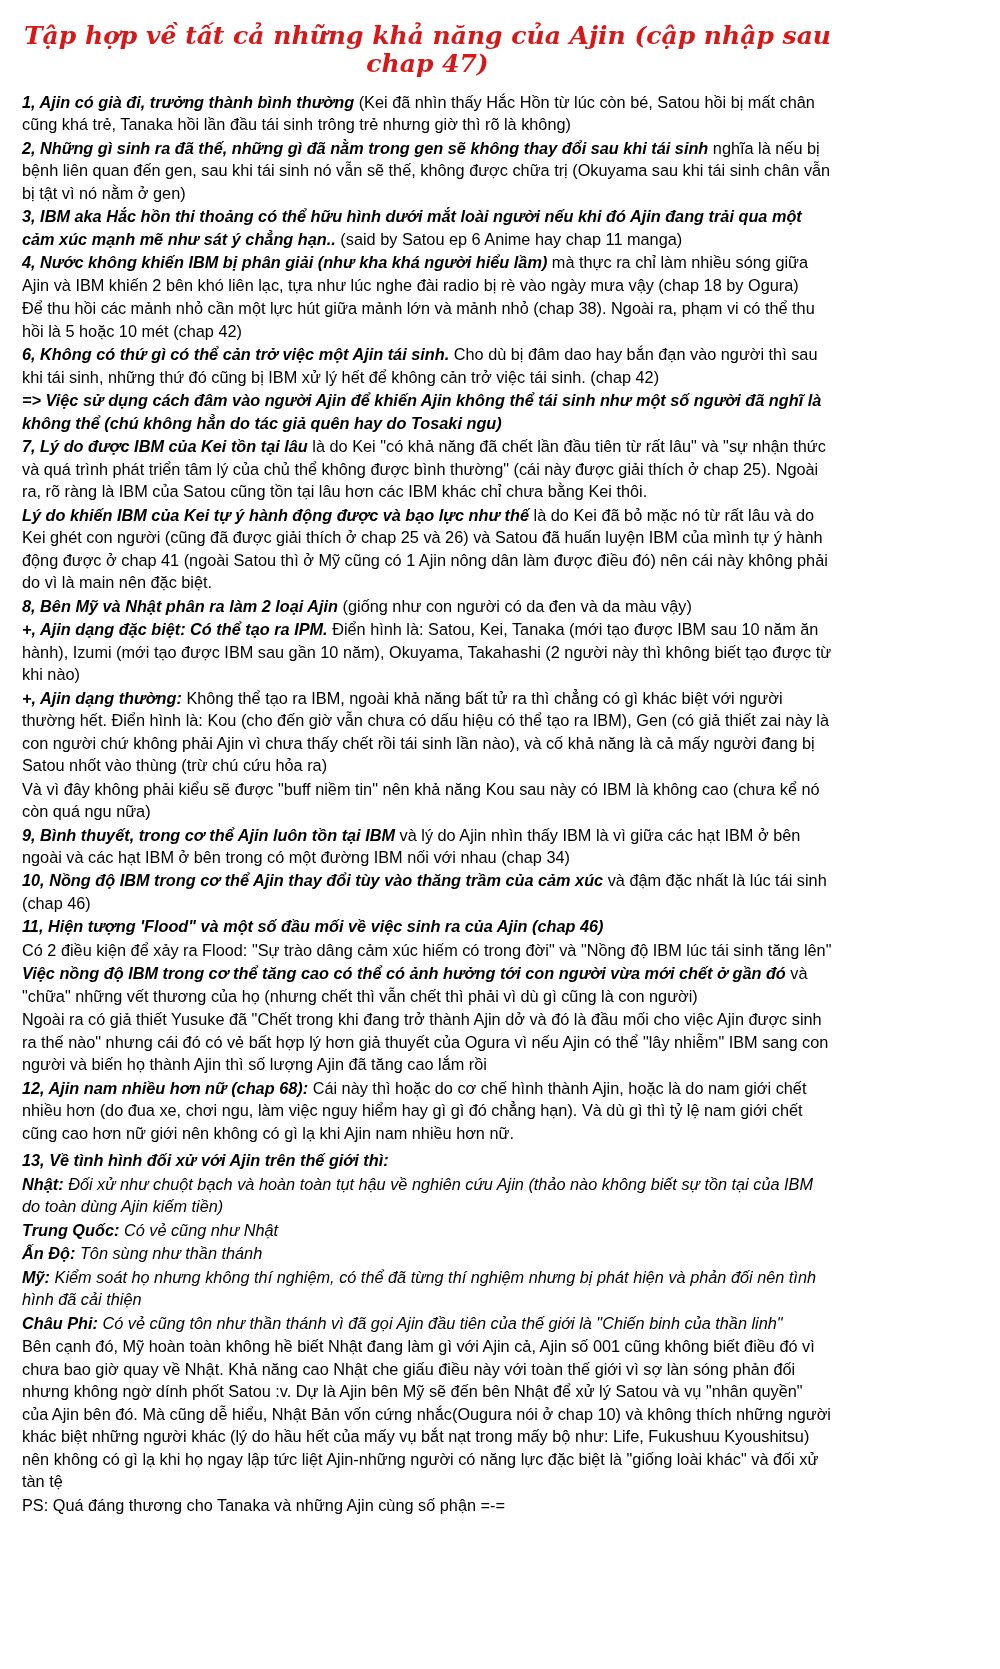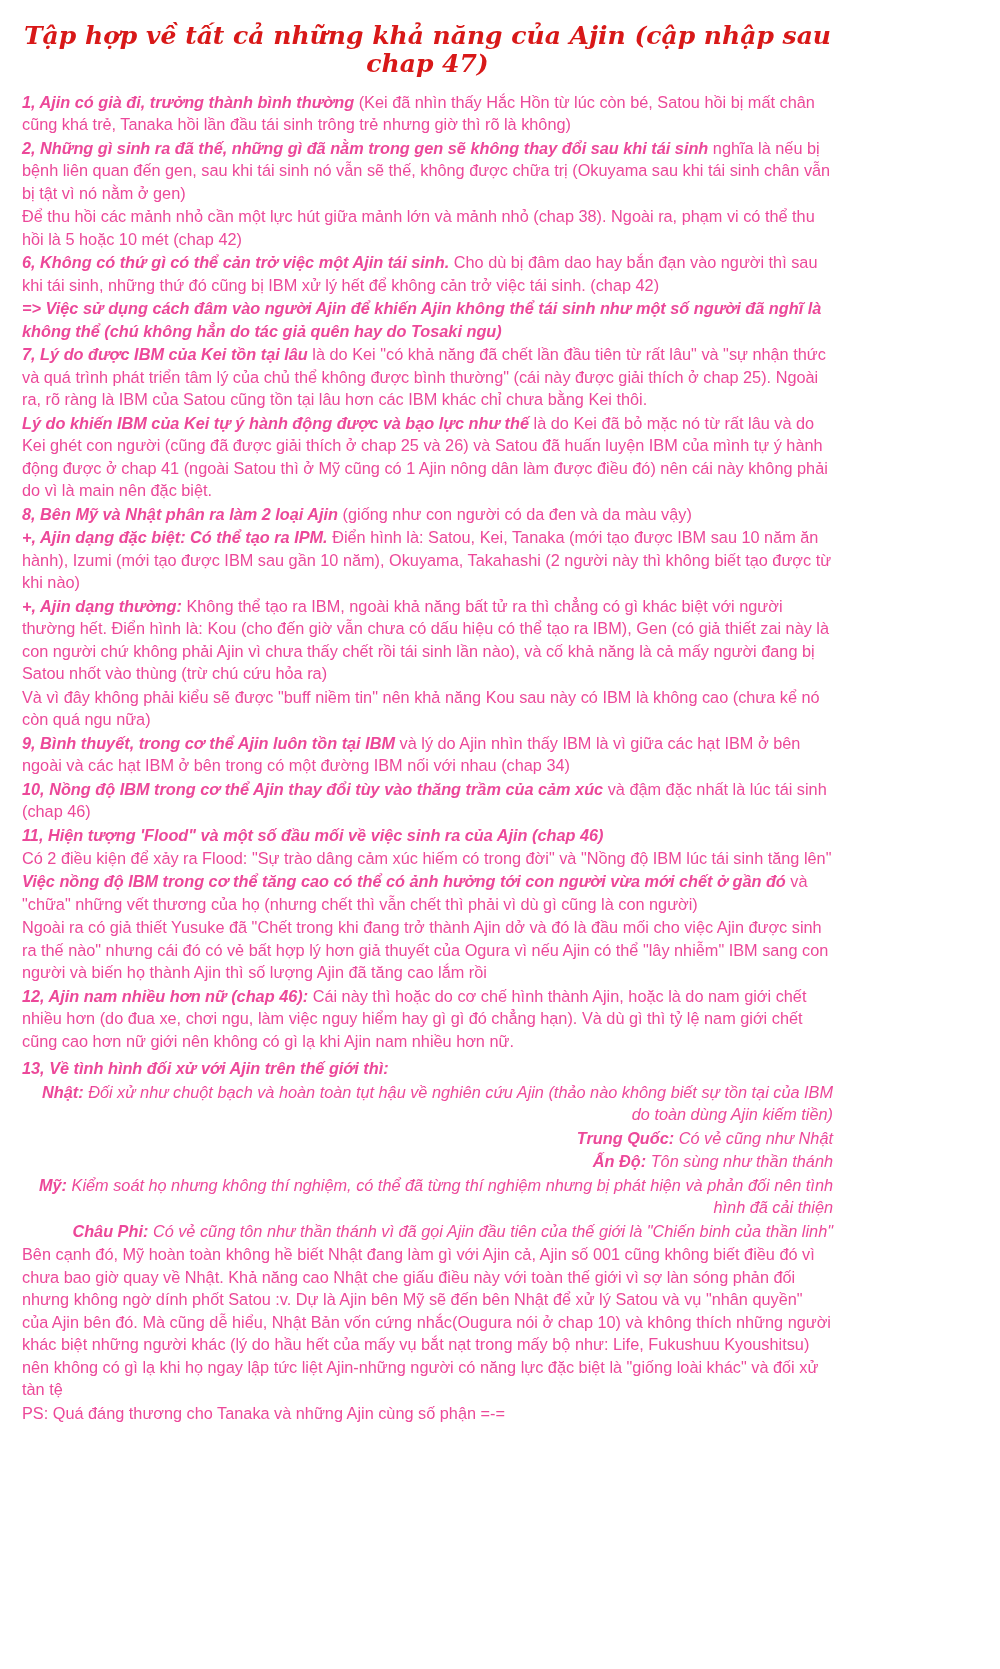--- a/index.html
+++ b/index.html
@@ -28,56 +28,58 @@
     font-style: italic;
     font-size: 25px;
     letter-spacing: 0px;
     margin: 4px 0 14px 0;
     line-height: 1.1;
     font-family: "DejaVu Serif", serif;
   }
   .body {
     font-size: 16.3px;
     line-height: 1.38;
-    color: #ec4899;
+    color: #000000;
   }
   .p {
     margin: 0 0 1px 0;
     text-align: left;
   }
   .i {
     font-style: italic;
   }
   .bi {
     font-weight: bold;
     font-style: italic;
   }
   .label {
     font-weight: bold;
     font-style: italic;
   }
   .spacer-sm { height: 4px; }
   .ps {
   }
-  .country-line { margin: 0 0 1px 0; text-align: right; }
+  .country-line { margin: 0 0 1px 0; }
 </style>
 </head>
 <body>
 
 <div class="page">
 
   <div class="title">Tập hợp về tất cả những khả năng của Ajin (cập nhập sau chap 47)</div>
 
   <div class="body">
 
     <p class="p"><span class="bi">1, Ajin có già đi, trưởng thành bình thường</span><span> (Kei đã nhìn thấy Hắc Hồn từ lúc còn bé, Satou hồi bị mất chân cũng khá trẻ, Tanaka hồi lần đầu tái sinh trông trẻ nhưng giờ thì rõ là không)</span></p>
 
     <p class="p"><span class="bi">2, Những gì sinh ra đã thế, những gì đã nằm trong gen sẽ không thay đổi sau khi tái sinh</span><span> nghĩa là nếu bị bệnh liên quan đến gen, sau khi tái sinh nó vẫn sẽ thế, không được chữa trị (Okuyama sau khi tái sinh chân vẫn bị tật vì nó nằm ở gen)</span></p>
 
+    <p class="p"><span class="bi">3, IBM aka Hắc hồn thi thoảng có thể hữu hình dưới mắt loài người nếu khi đó Ajin đang trải qua một cảm xúc mạnh mẽ như sát ý chẳng hạn..</span><span> (said by Satou ep 6 Anime hay chap 11 manga)</span></p>
 
+    <p class="p"><span class="bi">4, Nước không khiến IBM bị phân giải (như kha khá người hiểu lầm)</span><span> mà thực ra chỉ làm nhiều sóng giữa Ajin và IBM khiến 2 bên khó liên lạc, tựa như lúc nghe đài radio bị rè vào ngày mưa vậy (chap 18 by Ogura)</span></p>
 
     <p class="p"><span>Để thu hồi các mảnh nhỏ cần một lực hút giữa mảnh lớn và mảnh nhỏ (chap 38). Ngoài ra, phạm vi có thể thu hồi là 5 hoặc 10 mét (chap 42)</span></p>
 
     <p class="p"><span class="bi">6, Không có thứ gì có thể cản trở việc một Ajin tái sinh.</span><span> Cho dù bị đâm dao hay bắn đạn vào người thì sau khi tái sinh, những thứ đó cũng bị IBM xử lý hết để không cản trở việc tái sinh. (chap 42)</span></p>
     <p class="p"><span class="bi">=&gt; Việc sử dụng cách đâm vào người Ajin để khiến Ajin không thể tái sinh như một số người đã nghĩ là không thể (chú không hẳn do tác giả quên hay do Tosaki ngu)</span></p>
 
     <p class="p"><span class="bi">7,   Lý do được IBM của Kei tồn tại lâu</span><span> là do Kei "có khả năng đã chết lần đầu tiên từ rất lâu" và "sự nhận thức và quá trình phát triển tâm lý của chủ thể không được bình thường" (cái này được giải thích ở chap 25). Ngoài ra, rõ ràng là IBM của Satou cũng tồn tại lâu hơn các IBM khác chỉ chưa bằng Kei thôi.</span></p>
     <p class="p"><span class="bi">Lý do khiến IBM của Kei tự ý hành động được và bạo lực như thế</span><span> là do Kei đã bỏ mặc nó từ rất lâu và do Kei ghét con người (cũng đã được giải thích ở chap 25 và 26) và Satou đã huấn luyện IBM của mình tự ý hành động được ở chap 41 (ngoài Satou thì ở Mỹ cũng có 1 Ajin nông dân làm được điều đó) nên cái này không phải do vì là main nên đặc biệt.</span></p>
 
     <p class="p"><span class="bi">8, Bên Mỹ và Nhật phân ra làm 2 loại Ajin</span><span> (giống như con người có da đen và da màu vậy)</span></p>
@@ -87,21 +89,21 @@
 
     <p class="p"><span class="bi">9, Bình thuyết, trong cơ thể Ajin luôn tồn tại IBM</span><span> và lý do Ajin nhìn thấy IBM là vì giữa các hạt IBM ở bên ngoài và các hạt IBM ở bên trong có một đường IBM nối với nhau (chap 34)</span></p>
 
     <p class="p"><span class="bi">10, Nồng độ IBM trong cơ thể Ajin thay đổi tùy vào thăng trầm của cảm xúc</span><span> và đậm đặc nhất là lúc tái sinh (chap 46)</span></p>
 
     <p class="p"><span class="bi">11, Hiện tượng 'Flood" và một số đầu mối về việc sinh ra của Ajin (chap 46)</span></p>
     <p class="p"><span>Có 2 điều kiện để xảy ra Flood: "Sự trào dâng cảm xúc hiếm có trong đời" và "Nồng độ IBM lúc tái sinh tăng lên"</span></p>
     <p class="p"><span class="bi">Việc nồng độ IBM trong cơ thể tăng cao có thể có ảnh hưởng tới con người vừa mới chết ở gần đó</span><span> và "chữa" những vết thương của họ (nhưng chết thì vẫn chết thì phải vì dù gì cũng là con người)</span></p>
     <p class="p"><span>Ngoài ra có giả thiết Yusuke đã "Chết trong khi đang trở thành Ajin dở và đó là đầu mối cho việc Ajin được sinh ra thế nào" nhưng cái đó có vẻ bất hợp lý hơn giả thuyết của Ogura vì nếu Ajin có thể "lây nhiễm" IBM sang con người và biến họ thành Ajin thì số lượng Ajin đã tăng cao lắm rồi</span></p>
 
-    <p class="p"><span class="bi">12, Ajin nam nhiều hơn nữ (chap 46):</span><span> Cái này thì hoặc do cơ chế hình thành Ajin, hoặc là do nam giới chết nhiều hơn (do đua xe, chơi ngu, làm việc nguy hiểm hay gì gì đó chẳng hạn). Và dù gì thì tỷ lệ nam giới chết cũng cao hơn nữ giới nên không có gì lạ khi Ajin nam nhiều hơn nữ.</span></p>
+    <p class="p"><span class="bi">12, Ajin nam nhiều hơn nữ (chap 68):</span><span> Cái này thì hoặc do cơ chế hình thành Ajin, hoặc là do nam giới chết nhiều hơn (do đua xe, chơi ngu, làm việc nguy hiểm hay gì gì đó chẳng hạn). Và dù gì thì tỷ lệ nam giới chết cũng cao hơn nữ giới nên không có gì lạ khi Ajin nam nhiều hơn nữ.</span></p>
 
     <div class="spacer-sm"></div>
 
     <p class="p"><span class="bi">13, Về tình hình đối xử với Ajin trên thế giới thì:</span></p>
 
     <p class="p country-line"><span class="label">Nhật:</span><span class="i"> Đối xử như chuột bạch và hoàn toàn tụt hậu về nghiên cứu Ajin (thảo nào không biết sự tồn tại của IBM do toàn dùng Ajin kiếm tiền)</span></p>
     <p class="p country-line"><span class="label">Trung Quốc:</span><span class="i"> Có vẻ cũng như Nhật</span></p>
     <p class="p country-line"><span class="label">Ấn Độ:</span><span class="i"> Tôn sùng như thần thánh</span></p>
     <p class="p country-line"><span class="label">Mỹ:</span><span class="i"> Kiểm soát họ nhưng không thí nghiệm, có thể đã từng thí nghiệm nhưng bị phát hiện và phản đối nên tình hình đã cải thiện</span></p>
     <p class="p country-line"><span class="label">Châu Phi:</span><span class="i"> Có vẻ cũng tôn như thần thánh vì đã gọi Ajin đầu tiên của thế giới là "Chiến binh của thần linh"</span></p>

